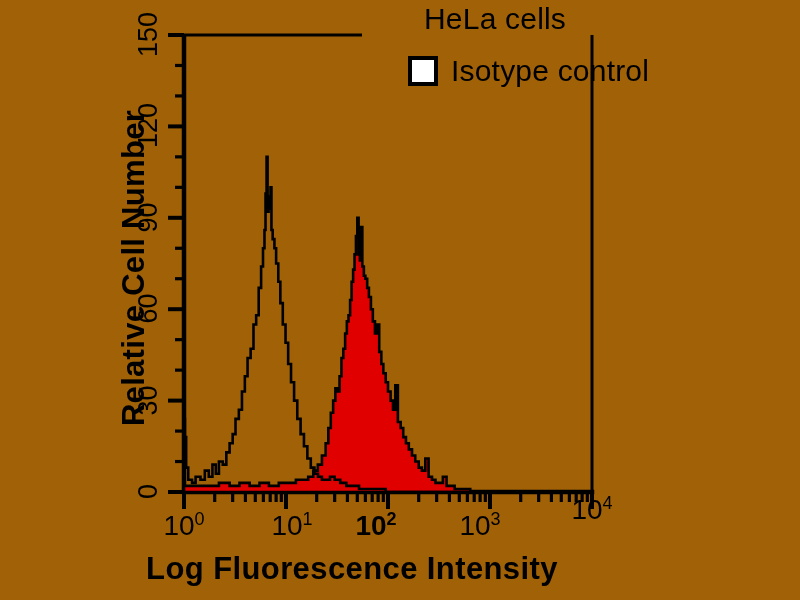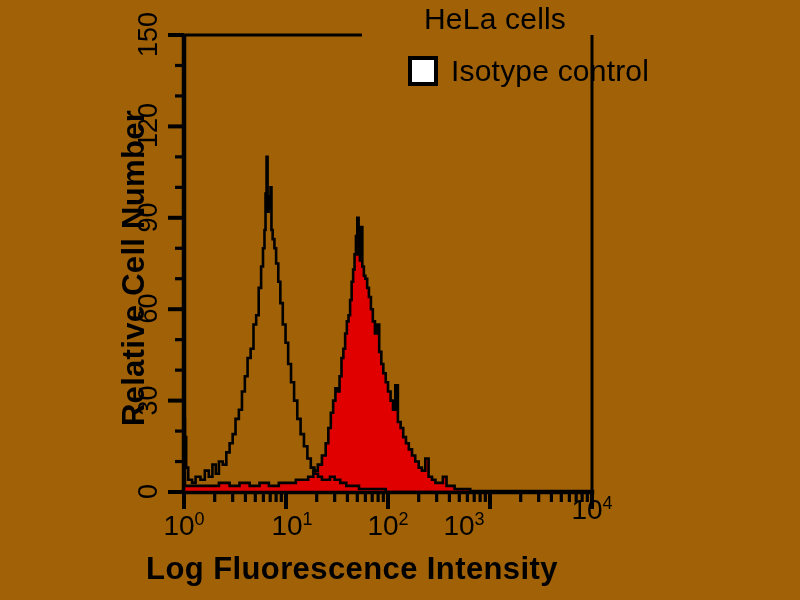--- a/index.html
+++ b/index.html
@@ -203,18 +203,18 @@
       <div class="txt ytick-label" style="top: 478px;">0</div>
       <div class="txt ytick-label" style="top: 386.6px;">30</div>
       <div class="txt ytick-label" style="top: 295.2px;">60</div>
       <div class="txt ytick-label" style="top: 203.8px;">90</div>
       <div class="txt ytick-label" style="top: 112.4px;">120</div>
       <div class="txt ytick-label" style="top: 21px;">150</div>
     </div>
   <div id="xtick-labels">
       <div class="txt xtick-label" style="left: 144px; top: 512px;"><span>10</span><sup>0</sup></div>
       <div class="txt xtick-label" style="left: 252px; top: 512px;"><span>10</span><sup>1</sup></div>
-      <div class="txt xtick-label" style="left: 348px; top: 512px;"><span>10</span><sup>2</sup></div>
-      <div class="txt xtick-label" style="left: 424px; top: 512px;"><span>10</span><sup>3</sup></div>
+      <div class="txt xtick-label" style="left: 336px; top: 512px; font-weight: bold;"><span>10</span><sup>2</sup></div>
+      <div class="txt xtick-label" style="left: 440px; top: 512px;"><span>10</span><sup>3</sup></div>
       <div class="txt xtick-label" style="left: 552px; top: 496px;"><span>10</span><sup>4</sup></div>
     </div>
 
 </div>
 
 </body></html>

